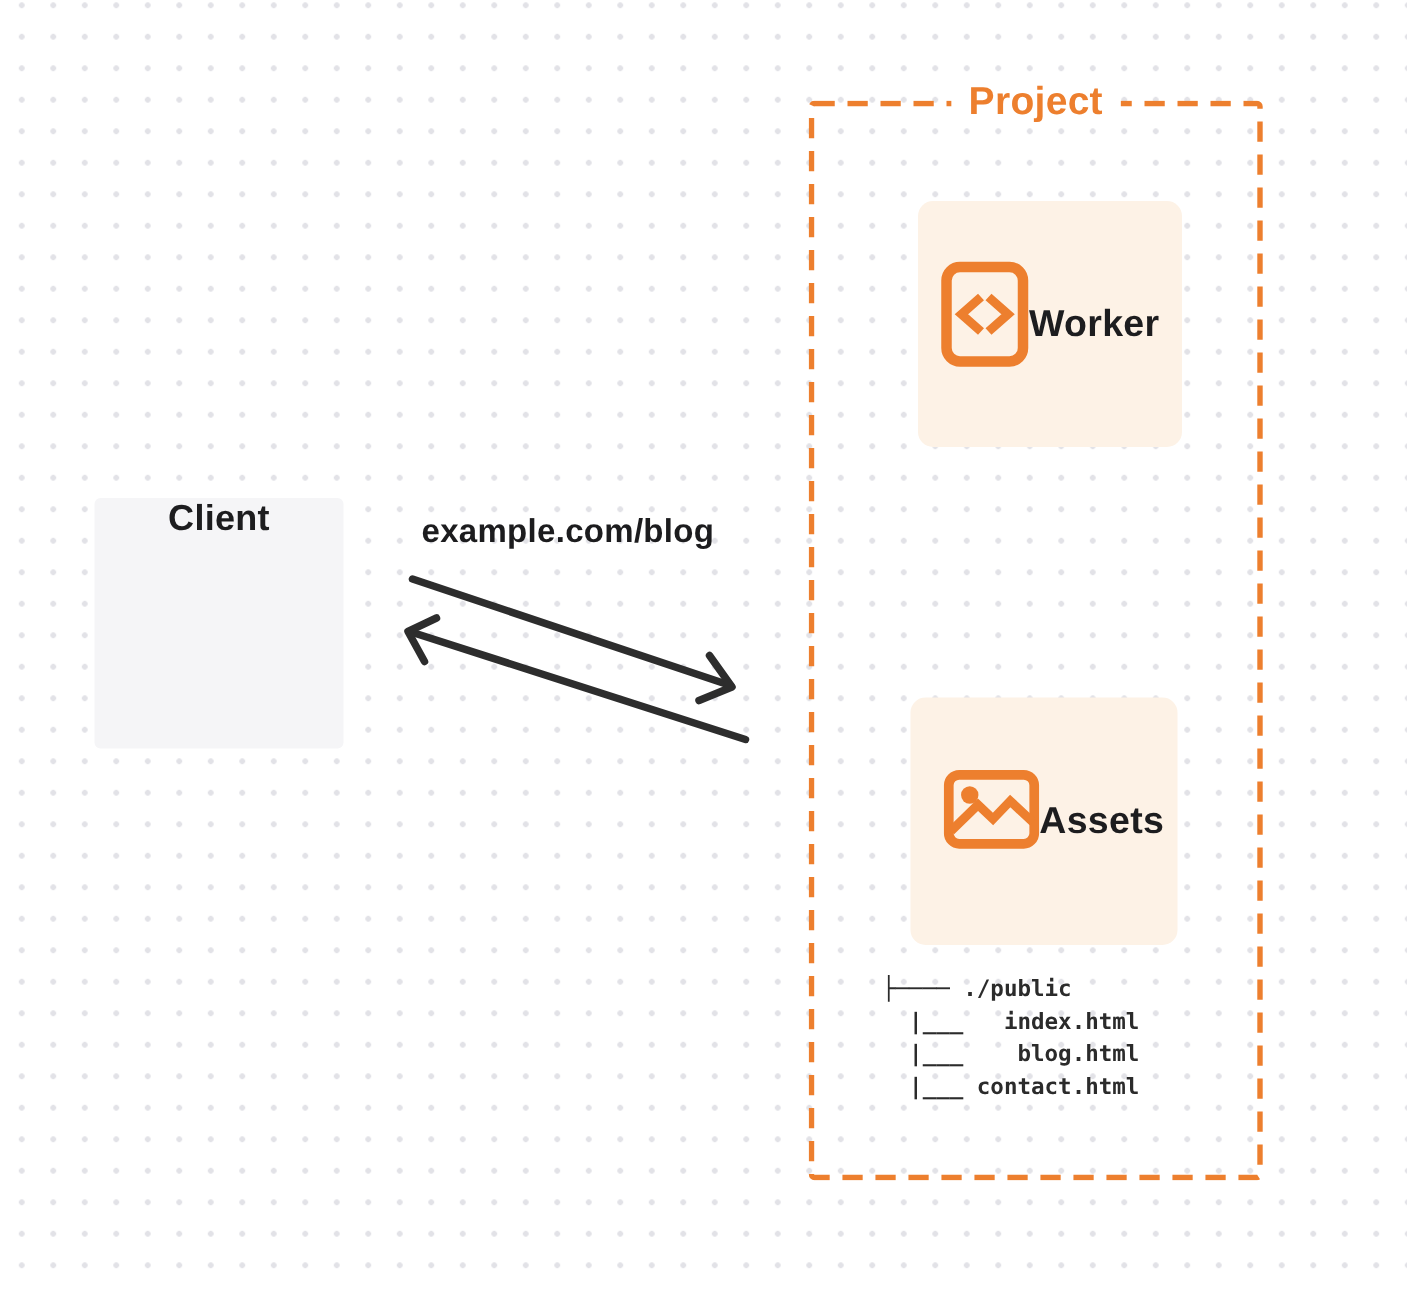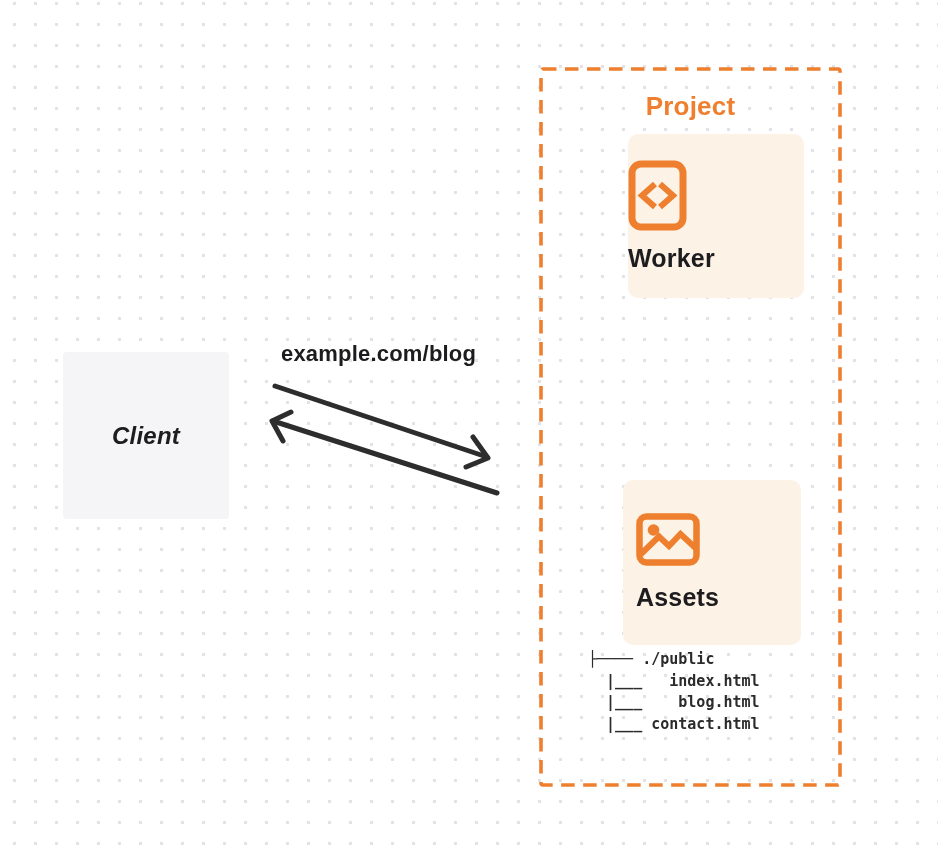--- a/index.html
+++ b/index.html
@@ -13,25 +13,25 @@
     overflow: hidden;
     background-color: #ffffff;
     background-image: radial-gradient(circle, #e2e2e7 1.8px, rgba(255,255,255,0) 2px);
     background-size: 21px 21px;
     background-position: 4px -7px;
   }
 
   
   .client-box {
     position: absolute;
-    left: 63px; top: 352px;
+    left: 63px; top: 332px;
     width: 166px; height: 167px;
     background: #f5f5f7;
     border-radius: 4px;
-    display: flex; align-items: center; justify-content: center; font-style: italic;
+    display: flex; justify-content: center;
   }
   .client-box .label {
     font-size: 24px; font-weight: 700; color: #1d1d1f;
     letter-spacing: 0.2px;
   }
 
   
   .request-label {
     position: absolute;
     left: 281px; top: 341px;
@@ -52,30 +52,29 @@
   .project-title {
     position: absolute;
     top: -15px; left: 50%;
     transform: translateX(-50%);
     background: #ffffff;
     padding: 0 12px;
     font-size: 26px; font-weight: 700;
     color: #ed7f2e;
     letter-spacing: 0.2px;
     white-space: nowrap;
-    margin-top: 39px;
   }
 
   
   .card {
     position: absolute;
     background: #fdf2e6;
     border-radius: 10px;
-    display: flex; flex-direction: column;
-    justify-content: center; margin-left: 16px;
+    display: flex; flex-direction: row;
+    align-items: center; justify-content: center;
   }
   .card.worker { left: 612px; top: 134px; width: 176px; height: 164px; }
   .card.assets { left: 607px; top: 480px; width: 178px; height: 165px; }
   .card .card-label {
     font-size: 25px; font-weight: 700; color: #1d1d1f;
     letter-spacing: 0.2px;
   }
   .card.worker .icon-wrap { margin-bottom: 13px; }
   .card.assets .icon-wrap { margin-bottom: 17px; }
   .icon-wrap { line-height: 0; }
@@ -126,21 +125,21 @@
       <span class="icon-wrap">
         <svg width="59" height="71" viewBox="0 0 59 71" aria-hidden="true">
           <rect x="4" y="4" width="51" height="63" rx="9" fill="none" stroke="#ed7f2e" stroke-width="7"></rect>
           <polyline points="27,24 14,35.5 27,47" fill="none" stroke="#ed7f2e" stroke-width="6" stroke-linejoin="miter"></polyline>
           <polyline points="32,24 45,35.5 32,47" fill="none" stroke="#ed7f2e" stroke-width="6" stroke-linejoin="miter"></polyline>
         </svg>
       </span>
       <span class="card-label">Worker</span>
     </div>
 
-    <div class="card assets" style="left:68px; top:413px;padding-left:13px;">
+    <div class="card assets" style="left:68px; top:398px;padding-left:13px;">
       <span class="icon-wrap">
         <svg width="64" height="53" viewBox="0 0 64 53" aria-hidden="true">
           <rect x="3.5" y="3.5" width="57" height="46" rx="7" fill="none" stroke="#ed7f2e" stroke-width="6.5"></rect>
           <circle cx="17.5" cy="17" r="5.8" fill="#ed7f2e"></circle>
           <path d="M5,41 L23,23.5 L33,33 L44.5,21 L59.5,35" fill="none" stroke="#ed7f2e" stroke-width="6" stroke-linejoin="miter"></path>
         </svg>
       </span>
       <span class="card-label">Assets</span>
     </div>
   </div>

